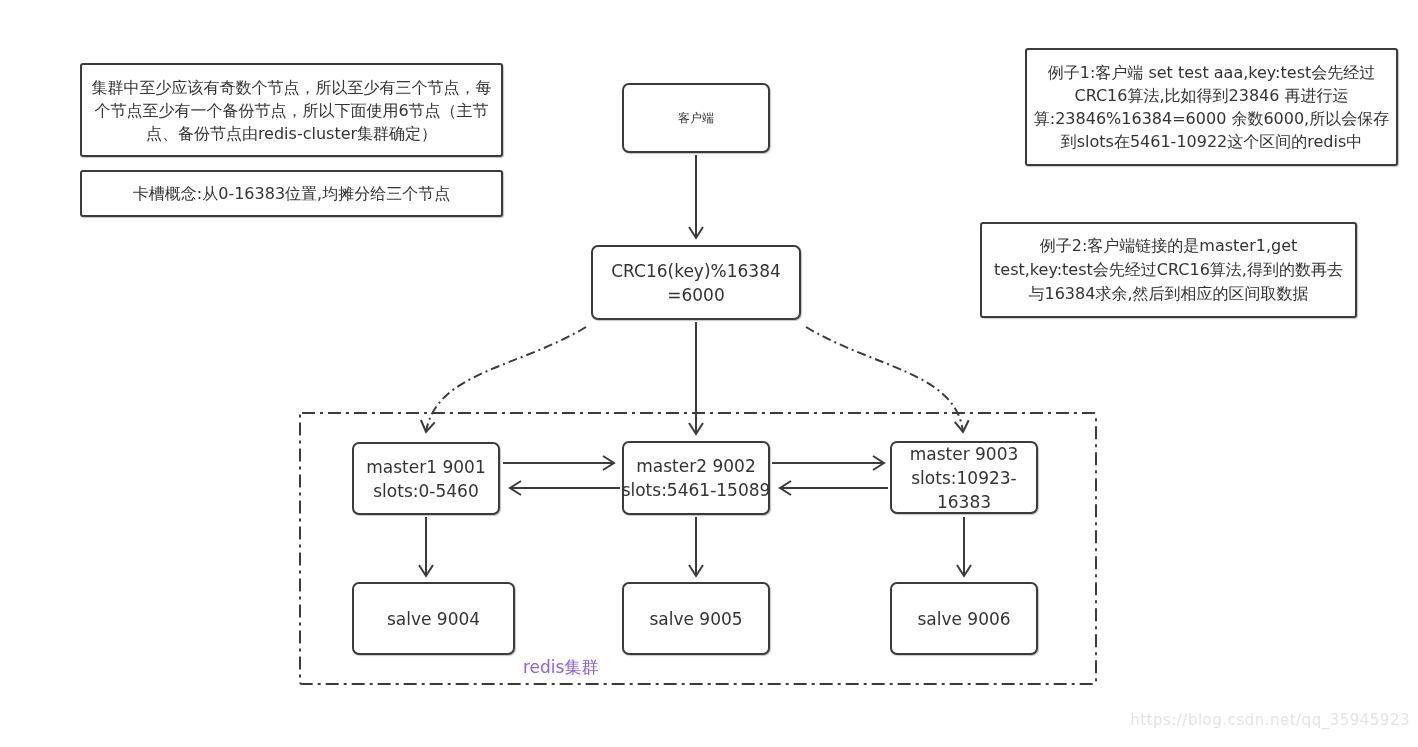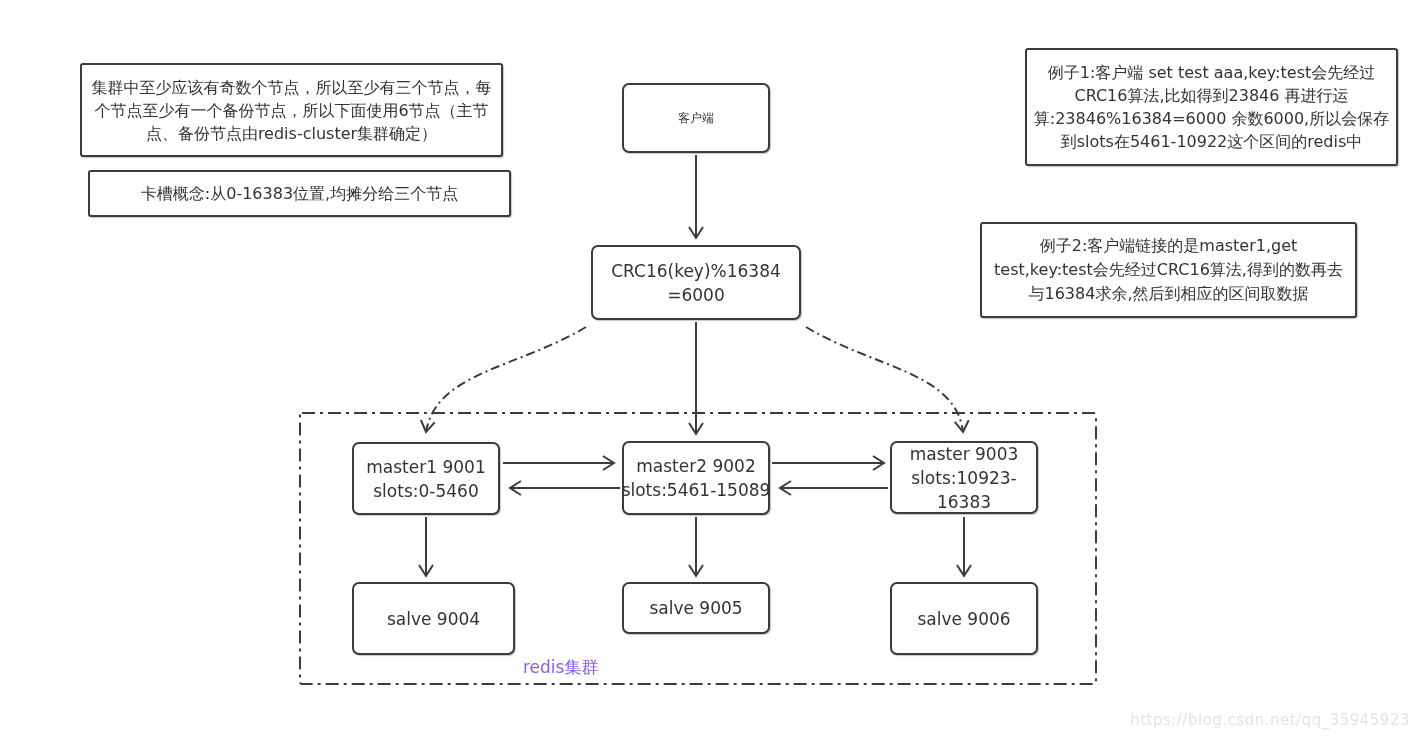--- a/index.html
+++ b/index.html
@@ -37,30 +37,30 @@
   }
   .node {
     border-radius: 7px;
     font-size: 17px;
     line-height: 24px;
   }
   .node .nowrap-line {
     white-space: nowrap;
   }
   #note1        { left: 80px;  top: 63px;  width: 423px; height: 94px; }
-  #note2        { left: 80px;  top: 170px; width: 423px; height: 47px; margin-left: 8px; }
+  #note2        { left: 80px;  top: 170px; width: 423px; height: 47px; }
   #example1     { left: 1025px; top: 48px;  width: 373px; height: 118px; line-height: 23px; }
   #example2     { left: 980px; top: 222px; width: 377px; height: 96px;  line-height: 24px; }
   #client-box   { left: 622px; top: 83px;  width: 148px; height: 70px;  font-size: 12px; }
   #crc16-box    { left: 591px; top: 245px; width: 210px; height: 75px; }
   #master1-box  { left: 352px; top: 442px; width: 148px; height: 73px; }
   #master2-box  { left: 622px; top: 441px; width: 148px; height: 74px; overflow: visible; }
   #master3-box  { left: 890px; top: 441px; width: 148px; height: 73px; padding: 0 4px; }
   #slave1-box   { left: 352px; top: 582px; width: 163px; height: 73px; }
-  #slave2-box   { left: 622px; top: 582px; width: 148px; height: 52px; }
+  #slave2-box   { left: 622px; top: 582px; width: 148px; height: 73px; }
   #slave3-box   { left: 890px; top: 582px; width: 148px; height: 73px; }
   #cluster-label {
     position: absolute;
     left: 523px; top: 656px;
     font-size: 17px;
     color: #8b5cf6;
   }
   #watermark {
     position: absolute;
     right: 8px; top: 711px;

